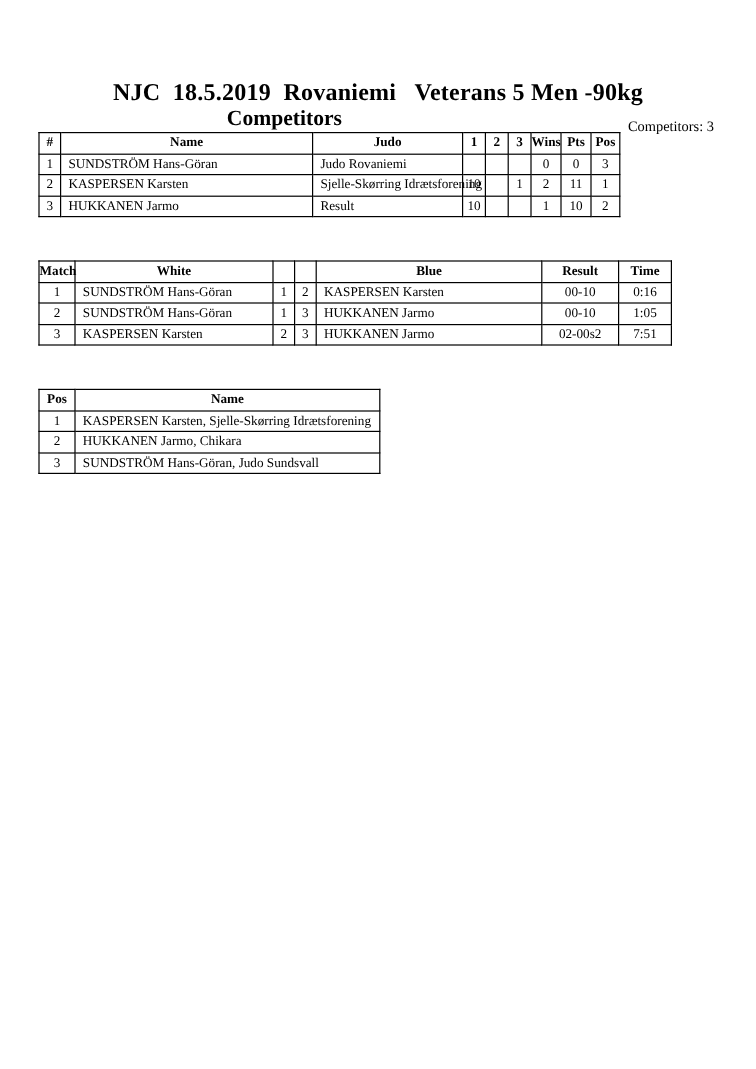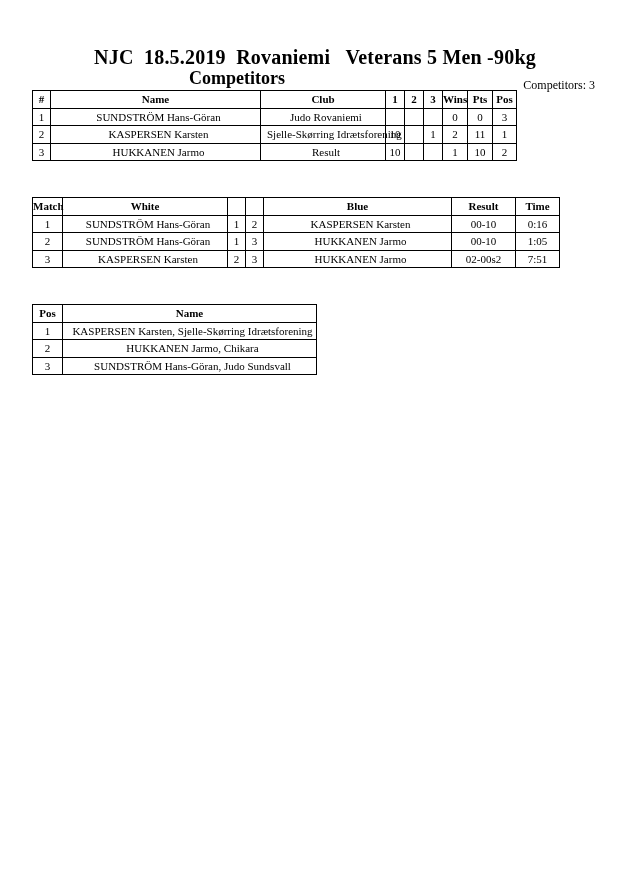--- a/index.html
+++ b/index.html
@@ -4,21 +4,21 @@
 <style>
   html, body { margin: 0; padding: 0; }
   body {
     width: 630px; height: 891px;
     background: #ffffff;
     color: #000000;
     font-family: "Liberation Serif", serif;
     position: relative;
     overflow: hidden;
   }
-  .page { position: absolute; inset: 0; }
+  .page { position: absolute; inset: 0; margin-top: 20px; }
   .title {
     position: absolute; top: 46px; left: 0; width: 630px;
     text-align: center; font-weight: bold; font-size: 20px;
     white-space: pre; letter-spacing: 0.2px;
   }
   .sec-heading {
     position: absolute; font-weight: bold; font-size: 18px; text-align: center;
   }
   #competitors-heading { top: 68px; left: 32px; width: 410px; }
   #competitors-count {
@@ -39,21 +39,21 @@
 
   th, td {
     border: 1px solid #000000;
     height: 16.5px; line-height: 16.5px;
     padding: 0;
     font-size: 11px;
     white-space: nowrap; overflow: visible;
     text-align: center;
   }
   th { font-weight: bold; }
-  td.l { text-align: center; padding-left: 6px; }
+  td.l { text-align: left; padding-left: 6px; }
 </style>
 </head>
 <body>
 
 <div class="page">
 
   <div class="title">NJC  18.5.2019  Rovaniemi   Veterans 5 Men -90kg</div>
 
   <div class="sec-heading" id="competitors-heading">Competitors</div>
   <div id="competitors-count">Competitors: 3</div>
@@ -67,21 +67,21 @@
         <col style="width:19px">
         <col style="width:19px">
       <col style="width:25px">
         <col style="width:25px">
         <col style="width:24px">
     </colgroup>
     <thead>
       <tr>
         <th>#</th>
         <th>Name</th>
-        <th>Club</th>
+        <th>Judo</th>
         <th>1</th>
         <th>2</th>
         <th>3</th>
         <th>Wins</th>
         <th>Pts</th>
         <th>Pos</th>
       </tr>
     </thead>
     <tbody>
       <tr>

